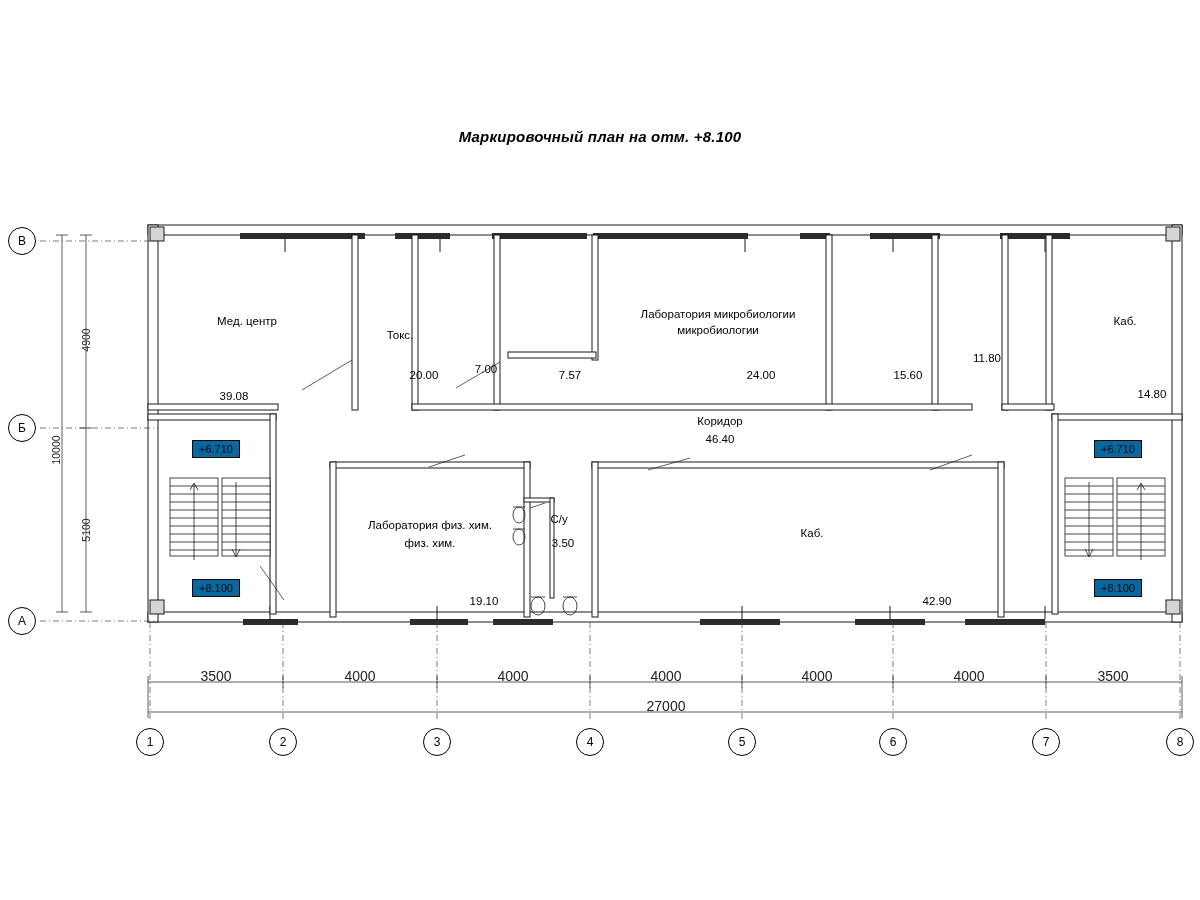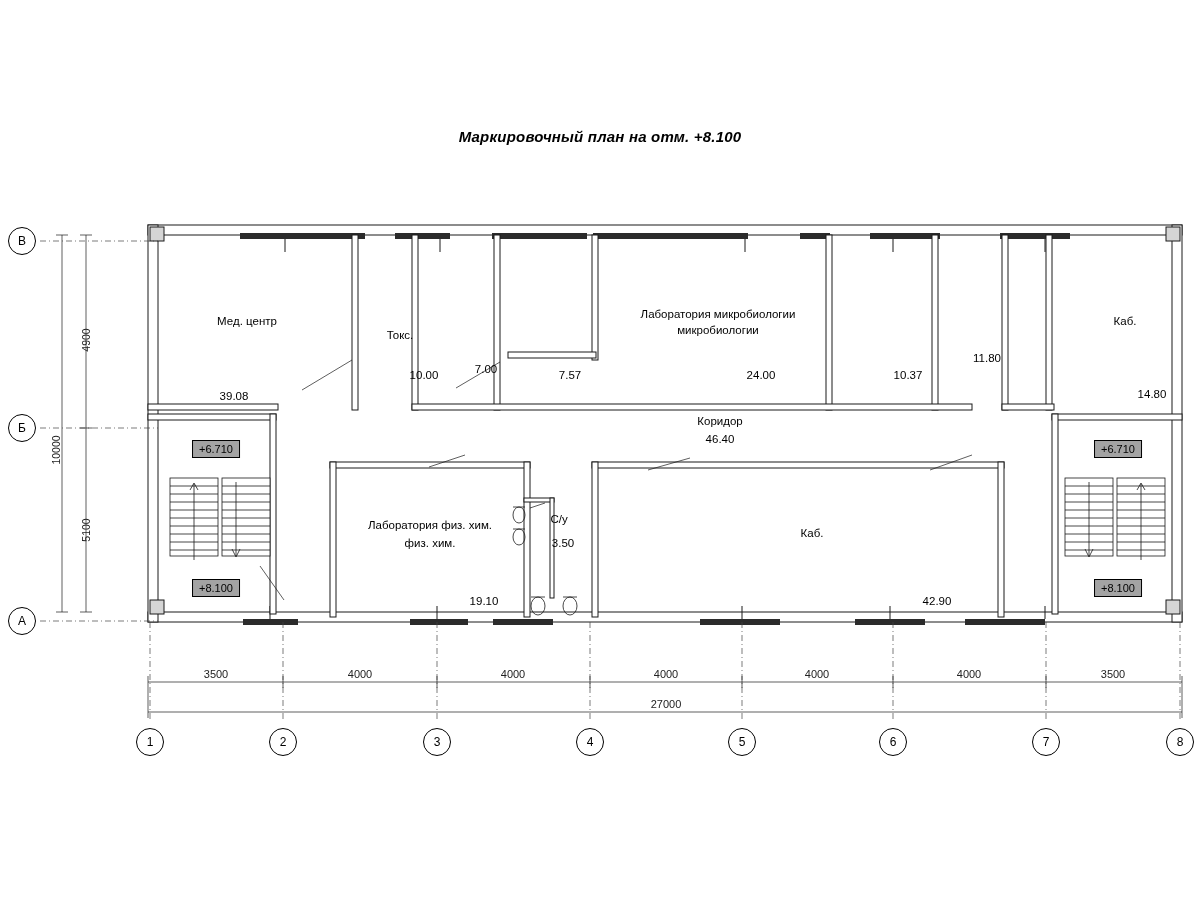--- a/index.html
+++ b/index.html
@@ -3,27 +3,27 @@
 <meta charset="utf-8">
 <style>
   html,body{margin:0;padding:0;background:#ffffff;}
   body{width:1200px;height:900px;position:relative;overflow:hidden;
        font-family:"Liberation Sans", sans-serif;color:#000;}
   #plan{position:absolute;left:0;top:0;width:1200px;height:900px;}
   .ttl{position:absolute;left:0;top:128px;width:1200px;text-align:center;
        font-style:italic;font-weight:bold;font-size:15px;letter-spacing:.2px;}
   .lbl{position:absolute;font-size:11.5px;white-space:nowrap;}
   .lbl.mid{transform:translate(-50%,-50%);}
-  .dim{position:absolute;font-size:11px;color:#222;transform:translateX(-50%);}
+  .dim{position:absolute;font-size:14px;color:#222;transform:translateX(-50%);}
   .vdim{position:absolute;font-size:10.5px;color:#222;
         transform-origin:50% 50%;transform:translate(-50%,-50%) rotate(-90deg);}
   .axball{position:absolute;width:26px;height:26px;border:1px solid #000;border-radius:50%;
           transform:translate(-50%,-50%);display:flex;align-items:center;justify-content:center;
           font-size:12px;background:#fff;}
-  .elev{position:absolute;border:1px solid #000;background:#a3a3a3;font-size:11px;
+  .elev{position:absolute;border:1px solid #000;background:#0369a1;font-size:11px;
         padding:2px 6px;transform:translate(-50%,-50%);white-space:nowrap;}
 </style>
 </head>
 <body>
 
 <svg id="plan" viewBox="0 0 1200 900">
   <g stroke="#1a1a1a" fill="none" stroke-width="1">
 
     <rect x="148" y="225" width="1034" height="10" fill="#fff"></rect>
 
@@ -245,25 +245,25 @@
 <div class="lbl mid" style="left:718px;top:314px">Лаборатория микробиологии</div>
 <div class="lbl mid" style="left:718px;top:330px">микробиологии</div>
 <div class="lbl mid" style="left:1125px;top:321px">Каб.</div>
 <div class="lbl mid" style="left:720px;top:421px">Коридор</div>
 <div class="lbl mid" style="left:430px;top:525px">Лаборатория физ. хим.</div>
 <div class="lbl mid" style="left:430px;top:543px">физ. хим.</div>
 <div class="lbl mid" style="left:559px;top:519px">С/у</div>
 <div class="lbl mid" style="left:812px;top:533px">Каб.</div>
 
 <div class="lbl mid" style="left:234px;top:396px">39.08</div>
-<div class="lbl mid" style="left:424px;top:375px">10.00</div>
+<div class="lbl mid" style="left:424px;top:375px">20.00</div>
 <div class="lbl mid" style="left:486px;top:369px">7.00</div>
 <div class="lbl mid" style="left:570px;top:375px">7.57</div>
 <div class="lbl mid" style="left:761px;top:375px">24.00</div>
-<div class="lbl mid" style="left:908px;top:375px">10.37</div>
+<div class="lbl mid" style="left:908px;top:375px">15.60</div>
 <div class="lbl mid" style="left:987px;top:358px">11.80</div>
 <div class="lbl mid" style="left:1152px;top:394px">14.80</div>
 <div class="lbl mid" style="left:720px;top:439px">46.40</div>
 <div class="lbl mid" style="left:484px;top:601px">19.10</div>
 <div class="lbl mid" style="left:563px;top:543px">3.50</div>
 <div class="lbl mid" style="left:937px;top:601px">42.90</div>
 
 <div class="elev" style="left:216px;top:449px">+6.710</div>
 <div class="elev" style="left:216px;top:588px">+8.100</div>
 <div class="elev" style="left:1118px;top:449px">+6.710</div>

